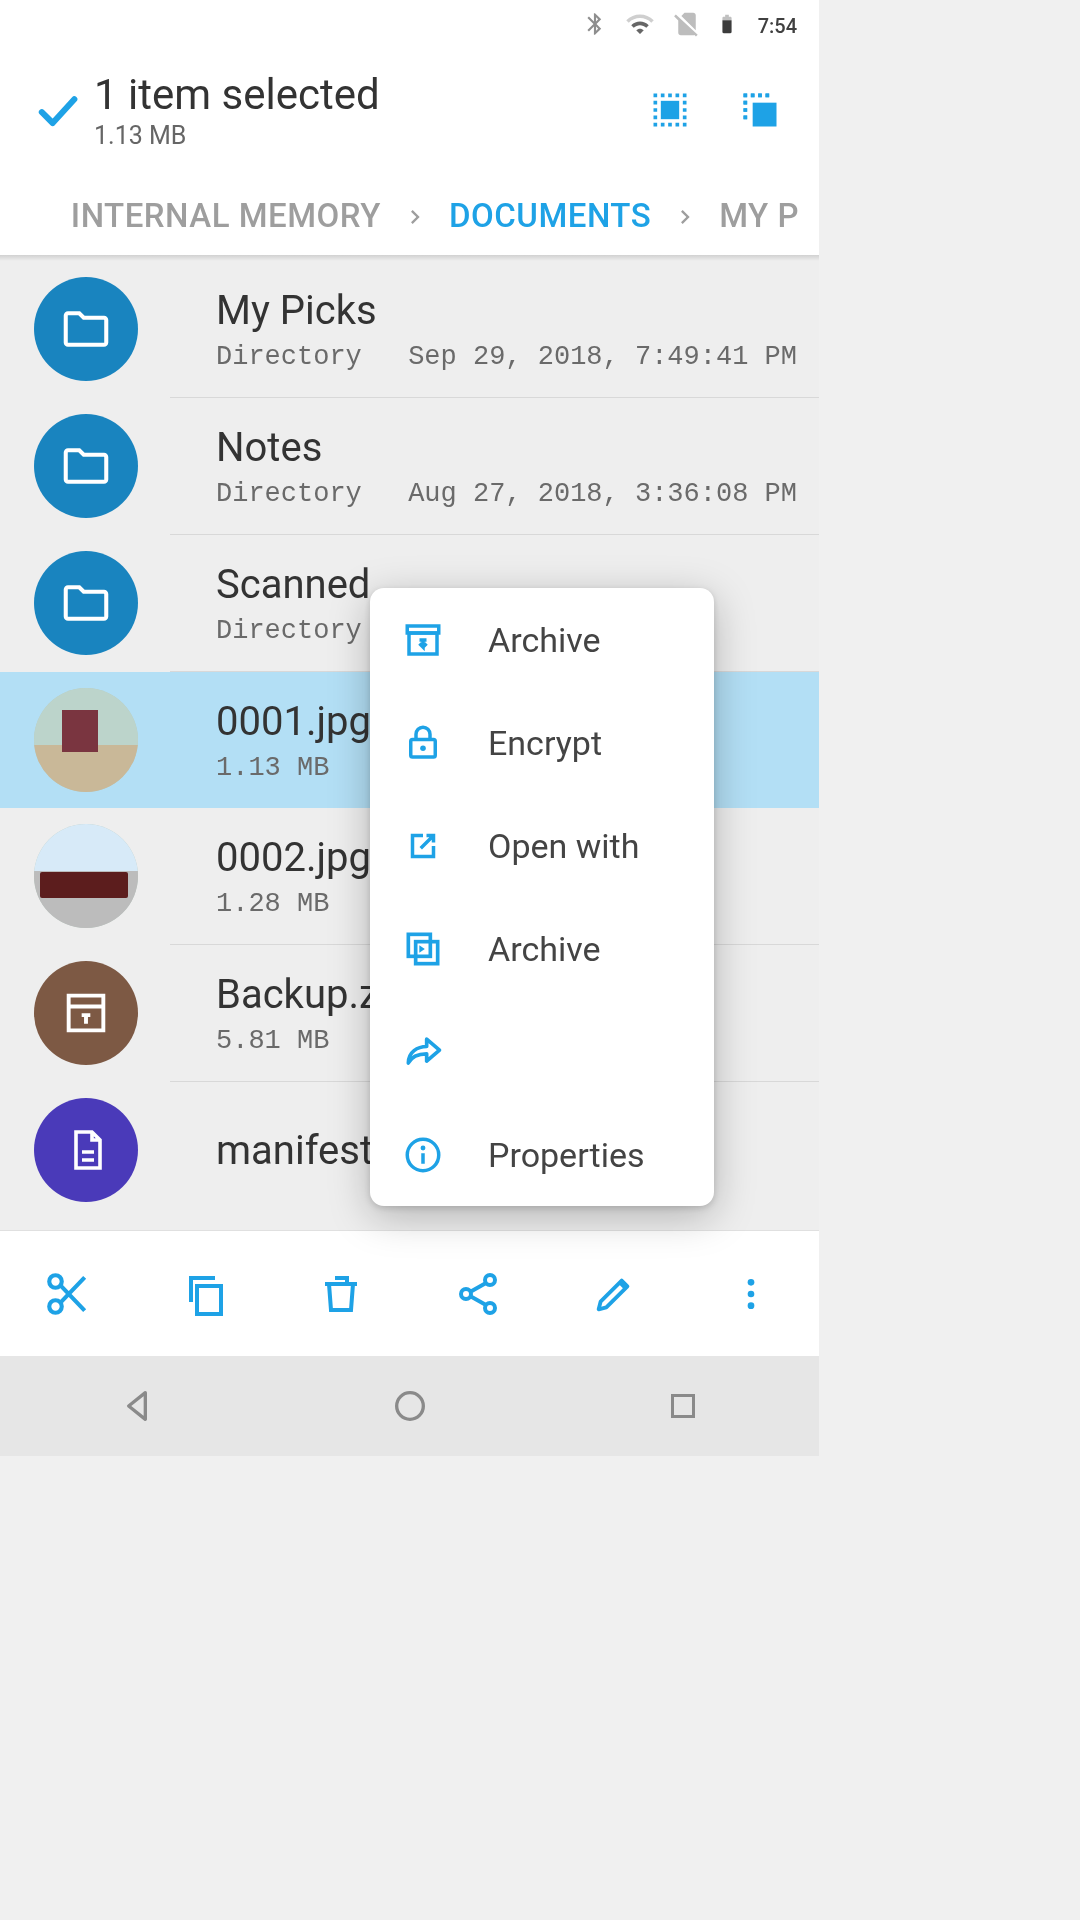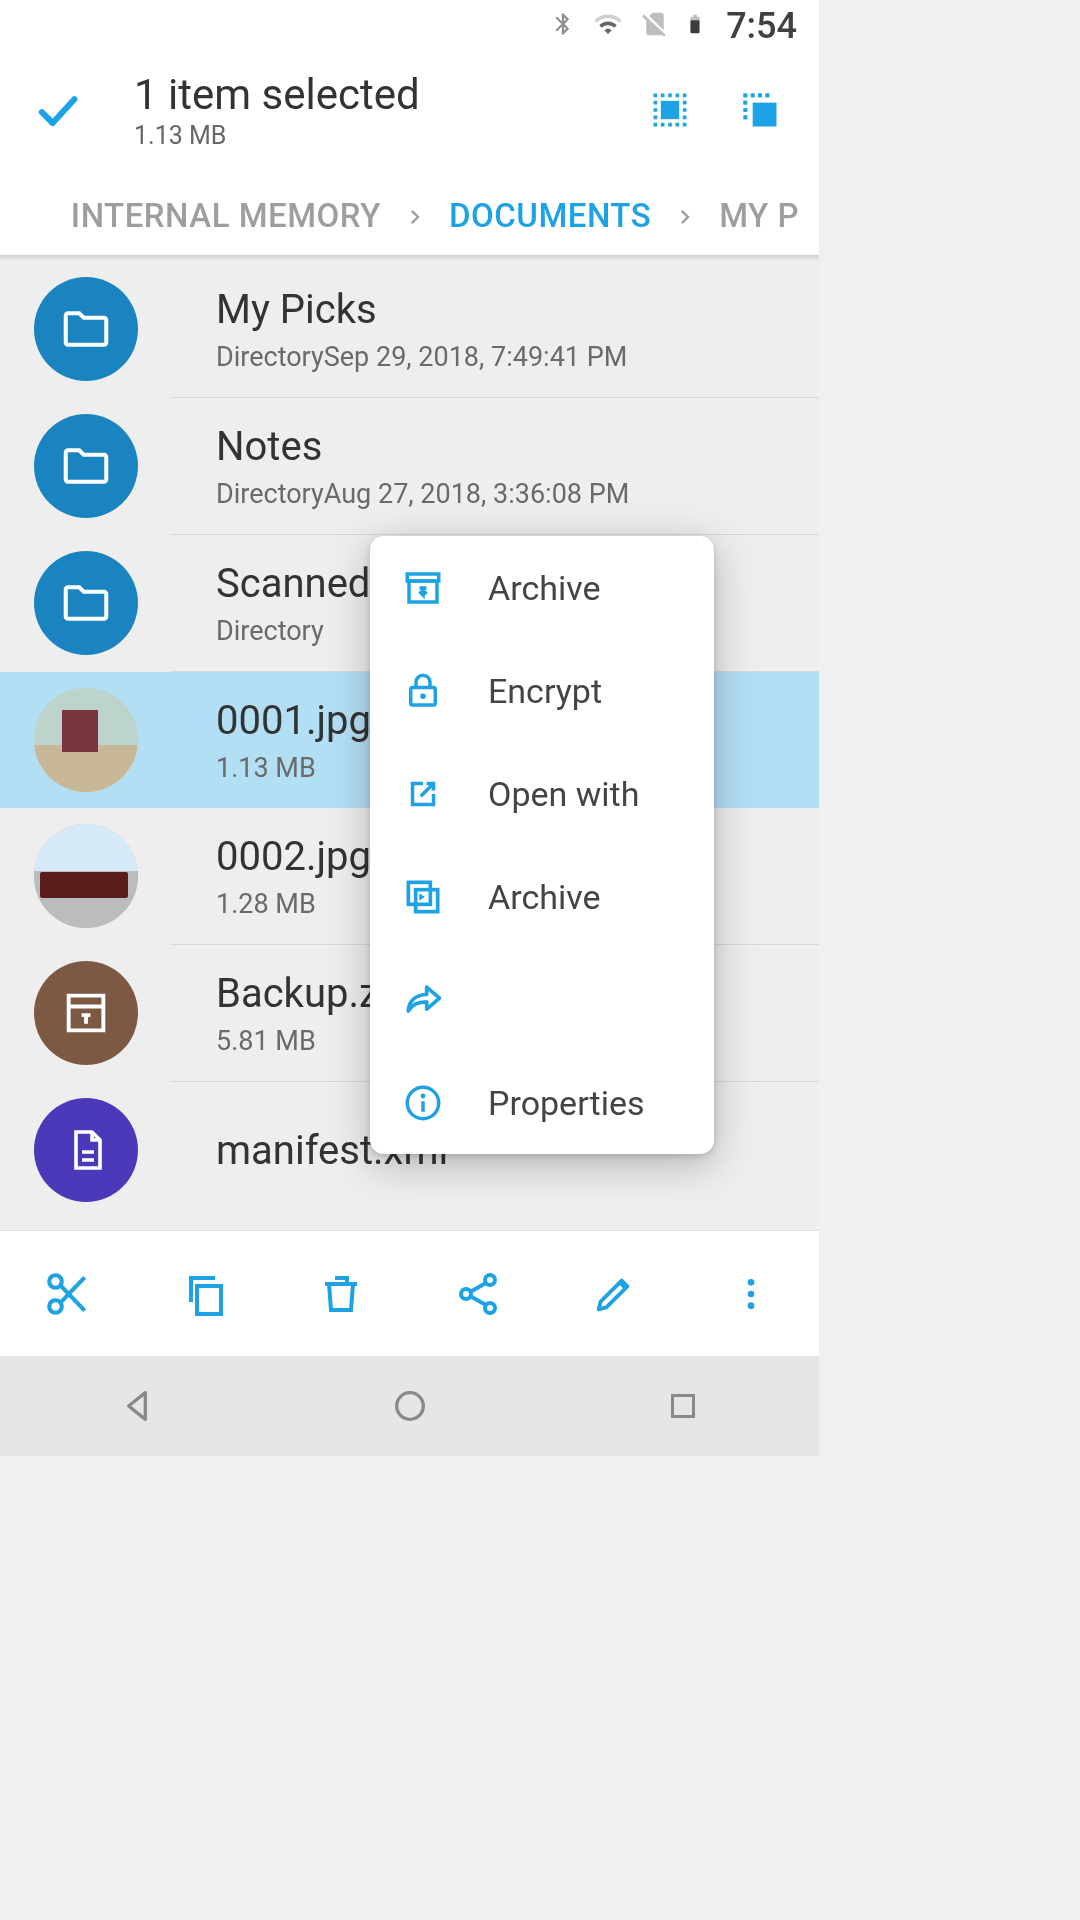--- a/index.html
+++ b/index.html
@@ -2,25 +2,25 @@
 <html><head>
 <meta charset="utf-8">
 <style>
   * { margin: 0; padding: 0; box-sizing: border-box; }
   html, body { width: 819px; height: 1456px; font-family: 'Roboto', -apple-system, sans-serif; background: #f0f0f0; overflow: hidden; position: relative; }
   body { background: #eeeeee; }
 
   
   .status-bar { height: 52px; background: #fff; display: flex; justify-content: flex-end; align-items: center; padding: 0 22px; gap: 14px; }
   .status-bar svg { fill: #757575; }
-  .status-time { font-size: 36px; color: #404040; font-weight: 500; margin-left: 6px; }
+  .status-time { font-size: 20px; color: #404040; font-weight: 500; margin-left: 6px; }
 
   
   .app-header { background: #fff; }
-  .selection-row { display: flex; align-items: center; padding: 18px 20px 16px 20px; gap: 40px; }
+  .selection-row { display: flex; align-items: center; padding: 18px 20px 16px 20px; }
   .check-btn { width: 74px; display:flex; justify-content:center; align-items:center;}
   .sel-text-col { flex: 1; }
   .sel-title { font-size: 42px; color: #333; font-weight: 400; }
   .sel-sub { font-size: 25px; color: #666; margin-top: 2px; }
   .hdr-icons { display: flex; gap: 44px; padding-right: 16px; }
   .hdr-icon { width: 46px; height: 46px; display:flex; justify-content:center; align-items:center;}
 
   
   .breadcrumb { display: flex; align-items: flex-end; padding: 30px 0 20px 0; overflow: hidden; white-space: nowrap; }
   .crumb { font-size: 33px; font-weight: 500; letter-spacing: 0.5px; color: #9e9e9e; padding: 0 20px;}
@@ -36,33 +36,33 @@
   .file-list { background: #eeeeee; position: relative; }
   .list-item { display: flex; align-items: center; padding: 16px 18px 16px 34px; position: relative; gap: 44px; }
   .list-item.selected { background: #b3dff5; }
   .item-icon { width: 104px; height: 104px; border-radius: 52px; display:flex; justify-content:center; align-items:center; flex-shrink:0; margin-right: 34px;}
   .folder-bg { background: #1984bf; }
   .archive-bg { background: #7d5944; }
   .file-bg { background: #4a3ab9; }
   .thumb { background: #b6c9bf; overflow:hidden; position:relative;}
   .item-text { flex: 1; min-width: 0; }
   .item-name { font-size: 40px; color: #333; font-weight: 400; white-space:nowrap; overflow:hidden; text-overflow:ellipsis;}
-  .item-meta-row { display: flex; align-items: baseline; margin-top: 8px; padding-right: 4px;}
+  .item-meta-row { display: flex; justify-content: space-between; align-items: baseline; margin-top: 8px; padding-right: 4px; font-family: Liberation Mono, monospace;}
   .item-type, .item-size { font-size: 27px; color: #6a6a6a; }
   .item-date { font-size: 27px; color: #6a6a6a; }
   .row-divider { height: 1px; background: #d8d8d8; margin-left: 170px; }
 
   
   .thumb-inner-1 { position:absolute; inset:0; background: linear-gradient(#bcd4cb 0 55%, #c9b898 55% 100%); }
   .thumb-inner-1::after { content:""; position:absolute; left:28px; top:22px; width:36px; height:42px; background:#7a3540; }
   .thumb-inner-2 { position:absolute; inset:0; background: linear-gradient(#d7eaf8 0 45%, #bcbcbc 45% 100%); }
   .thumb-inner-2::after { content:""; position:absolute; left:6px; top:48px; width:88px; height:26px; background:#5c1d1d; border-radius:2px; }
 
   
-  .popup { position: absolute; left: 370px; top: 536px; width: 344px; background: #fff; border-radius: 14px; box-shadow: 0 10px 40px rgba(0,0,0,0.25), 0 2px 6px rgba(0,0,0,0.15); overflow:hidden; z-index: 50; }
+  .popup { position: absolute; left: 370px; top: 588px; width: 344px; background: #fff; border-radius: 14px; box-shadow: 0 10px 40px rgba(0,0,0,0.25), 0 2px 6px rgba(0,0,0,0.15); overflow:hidden; z-index: 50; }
   .popup-item { display: flex; align-items: center; height: 103px; padding: 0 30px 0 30px; }
   .popup-ico { width: 46px; height:46px; margin-right: 42px; display:flex; align-items:center; justify-content:center;}
   .popup-label { font-size: 34px; color: #444; }
 
   
   .toolbar { position: absolute; left:0; right:0; top: 1230px; height: 126px; background: #fff; display: flex; justify-content: space-around; align-items: center; border-top: 1px solid #e0e0e0;}
   .tb-btn { width:60px; height:60px; display:flex; justify-content:center; align-items:center;}
 
   
   .navbar { position:absolute; left:0; right:0; bottom:0; height:100px; background:#e6e6e6; display:flex; justify-content:space-around; align-items:center;}

